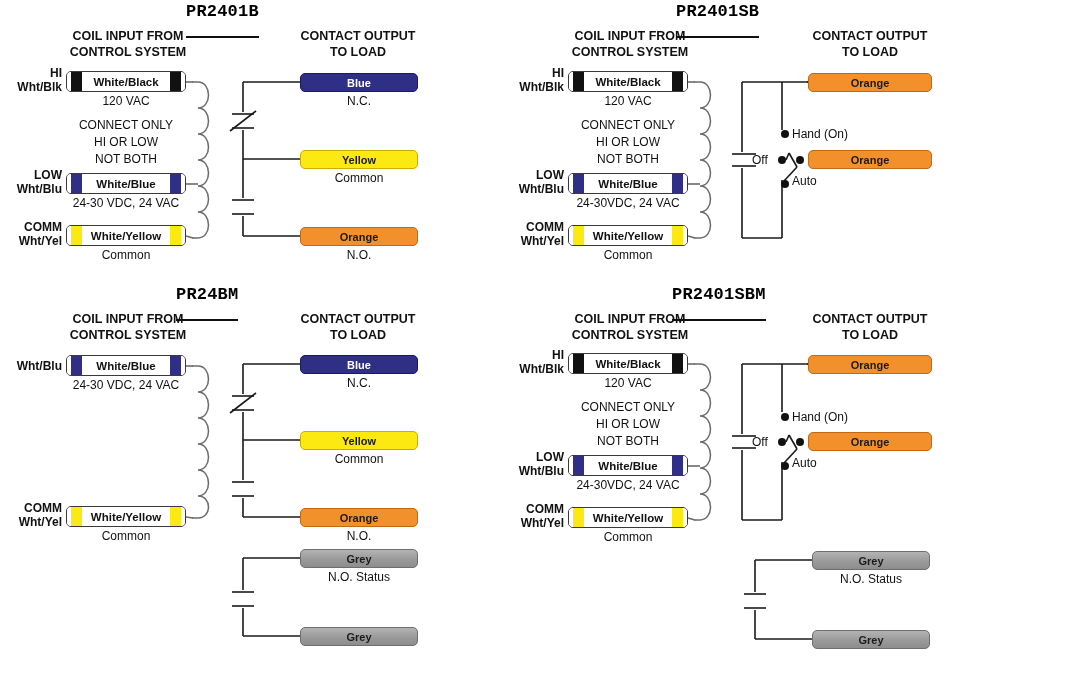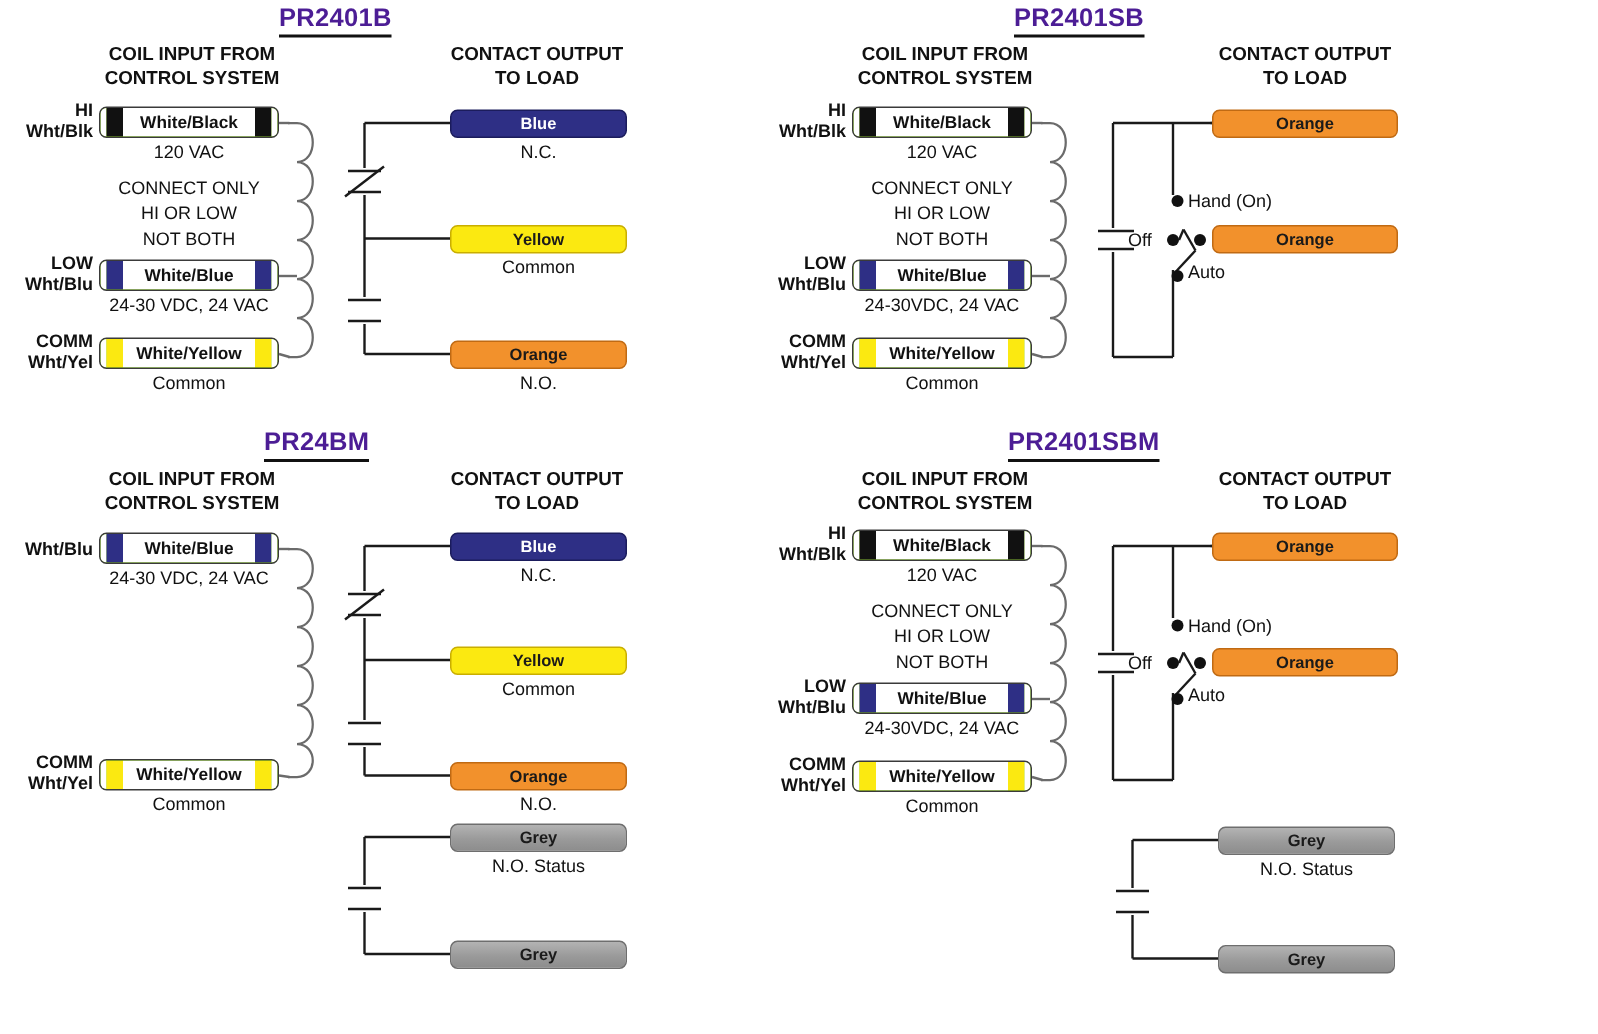--- a/index.html
+++ b/index.html
@@ -12,24 +12,25 @@
     position:relative;
   }
   .panel{position:absolute;}
 
   
   .dtitle{
     position:absolute;
     font-weight:bold;
     font-size:17px;
     letter-spacing:.2px;
-    color:#4c1d95;
+    color:#000000;
     white-space:nowrap;
     border-bottom:2px solid #111;
-    padding-bottom:1px;
+    padding-bottom:15px;
+    font-family:Liberation Mono, monospace;
   }
   .colhead{
     position:absolute;
     font-weight:bold;
     font-size:12.5px;
     line-height:16px;
     color:#111;
     text-align:center;
     white-space:nowrap;
   }
@@ -45,21 +46,21 @@
     color:#111;
   }
 
   
   .wire{
     position:absolute;
     height:21px;
     box-sizing:border-box;
     border:1.4px solid #3a3a3a;
     border-radius:5px;
-    background:#84cc16;
+    background:#f9a8d4;
     display:flex;
     align-items:center;
     overflow:hidden;
     justify-content:center;
   }
   .wire .band{width:11px;height:100%;flex:0 0 auto;}
   .wire .core{
     flex:1 1 auto;height:100%;
     display:flex;align-items:center;justify-content:center;
     font-size:11.5px;font-weight:bold;color:#111;white-space:nowrap;

